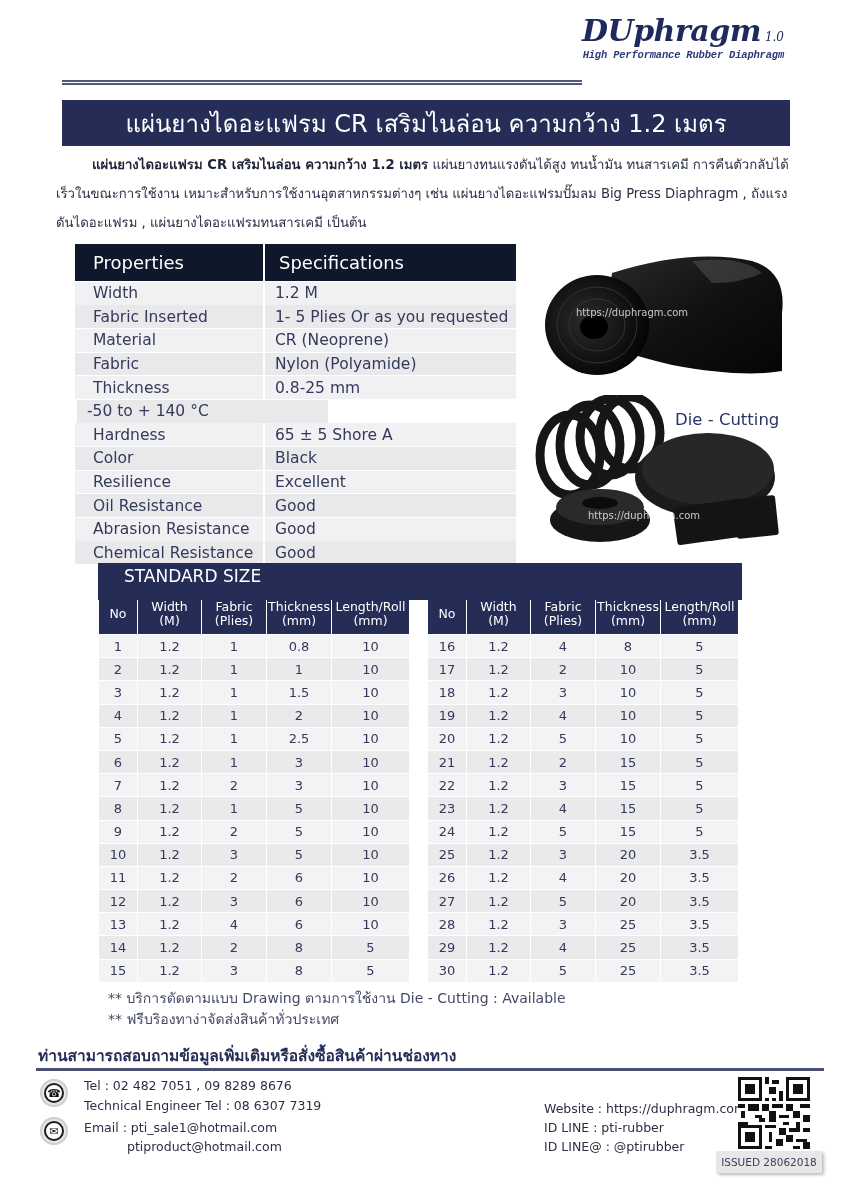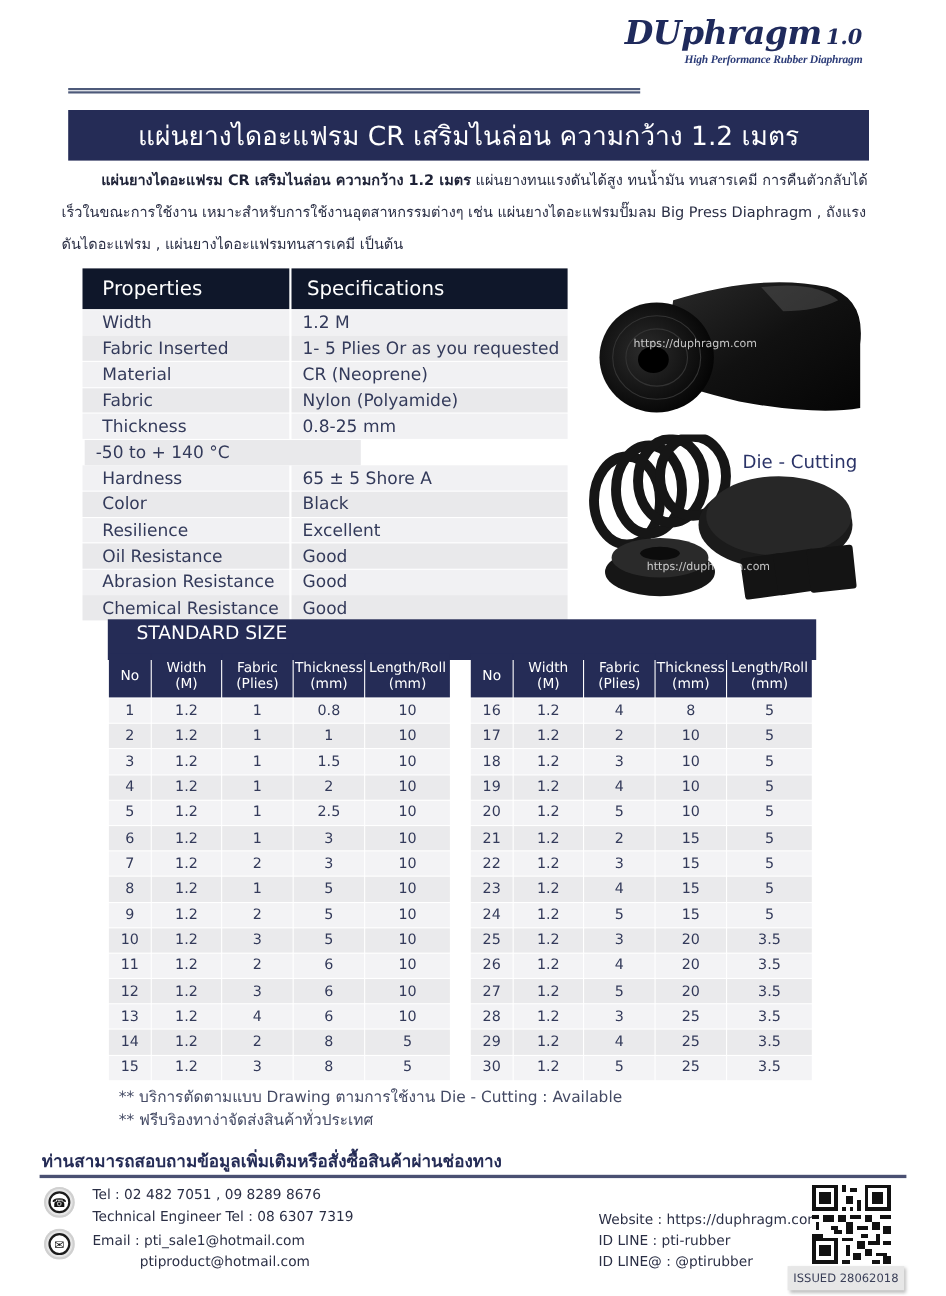--- a/index.html
+++ b/index.html
@@ -2,22 +2,22 @@
 <html><head>
 <meta charset="utf-8">
 <style>
   * { box-sizing: border-box; margin: 0; padding: 0; }
   html, body { width: 860px; height: 1178px; background: #ffffff; overflow: hidden; }
   body { position: relative; font-family: "DejaVu Sans", sans-serif; color: #2b2f45; }
 
   
   .brand { position: absolute; right: 76px; top: 16px; text-align: right; }
   .brand-name { font-family: "DejaVu Serif", serif; font-style: italic; font-weight: bold; font-size: 30px; color: #1f2a5c; letter-spacing: -0.5px; line-height: 1; }
-  .brand-ver { font-family: "DejaVu Serif", serif; font-style: italic; font-weight: bold; font-size: 19px; color: #1f2a5c; margin-left: 4px; }
-  .brand-tag { font-family: Liberation Serif, serif; font-style: italic; font-weight: bold; font-size: 10.5px; color: #2c3c78; margin-top: 3px; letter-spacing: -0.2px; }
+  .brand-ver { font-family: "DejaVu Serif", serif; font-style: italic; font-weight: normal; font-size: 12px; color: #1f2a5c; margin-left: 4px; }
+  .brand-tag { font-family: Liberation Mono, monospace; font-style: italic; font-weight: bold; font-size: 10.5px; color: #2c3c78; margin-top: 3px; letter-spacing: -0.2px; }
   .brand-rule { position: absolute; left: 62px; top: 80px; width: 520px; height: 5px; border-top: 2px solid #4e5a7a; border-bottom: 2px solid #4e5a7a; }
 
   
   .title-bar { position: absolute; left: 62px; top: 100px; width: 728px; height: 46px; background: #252c56; display: flex; align-items: center; justify-content: center; }
   .title-bar span { color: #ffffff; font-size: 24px; font-family: "DejaVu Sans", sans-serif; }
 
   
   .intro { position: absolute; left: 56px; top: 150px; width: 745px; font-size: 13.2px; line-height: 29px; color: #2b2f45; text-indent: 36px; }
   .intro b { font-weight: bold; color: #1f2338; }
 

